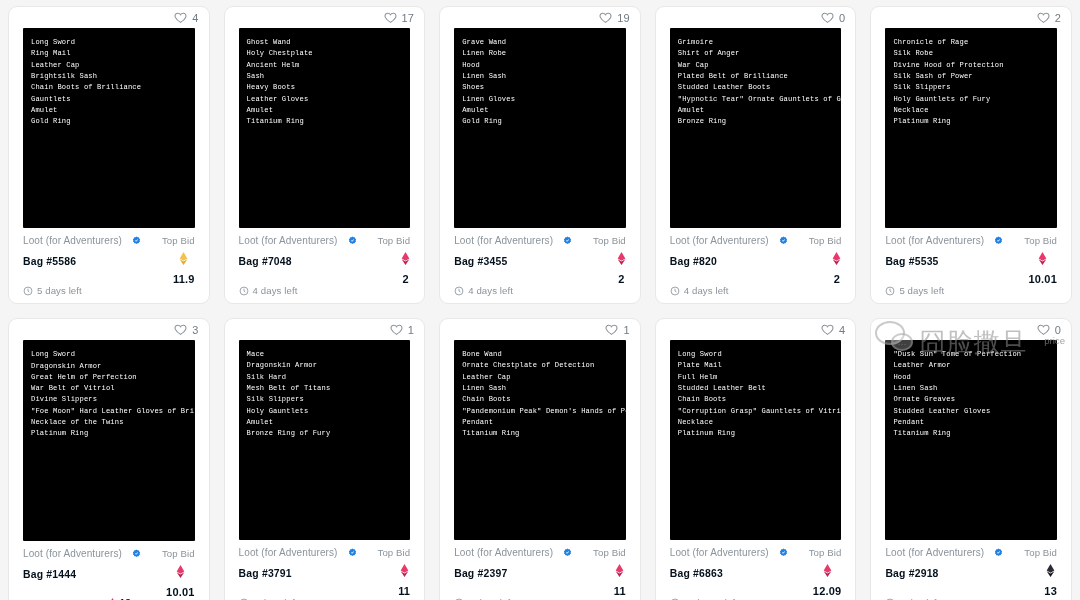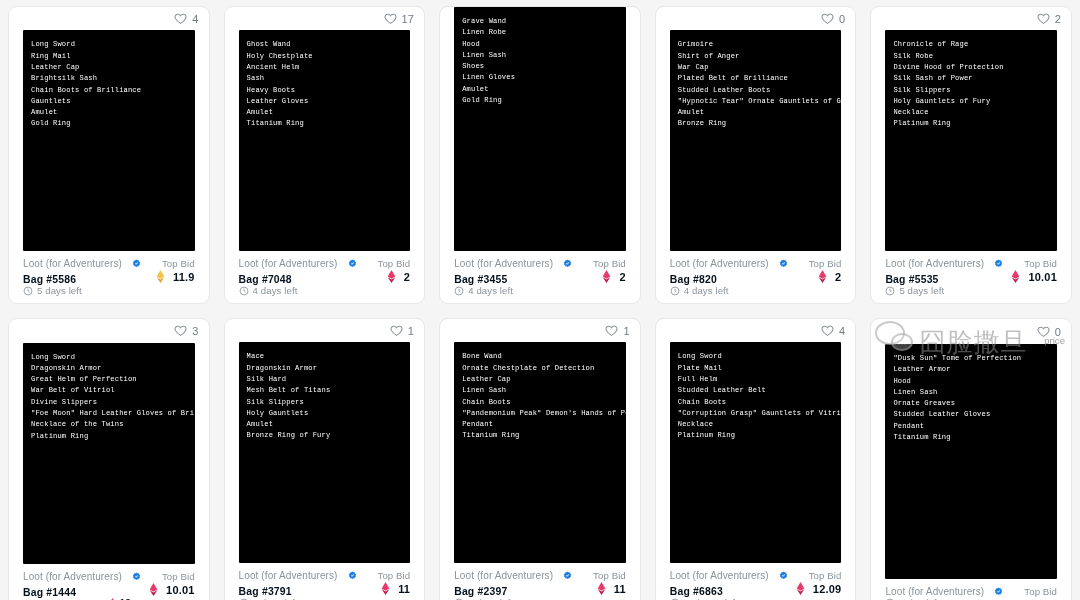--- a/index.html
+++ b/index.html
@@ -86,21 +86,22 @@
     font-size: 10.4px;
     color: #04111d;
     font-weight: bold;
     letter-spacing: .2px;
     margin-top: 2px;
   }
   .price {
     display: flex;
     align-items: center;
     gap: 8px;
-    margin-top: 1px;
+    margin-top: 6px;
+    flex-direction: column;
   }
   .price-val {
     font-size: 11px;
     color: #04111d;
     font-weight: bold;
     letter-spacing: .2px;
   }
   .eth-icon { width: 9px; height: 13px; display: block; }
   .time-row {
     margin-top: auto;
@@ -265,20 +266,28 @@
             <svg class="clock-icon" viewBox="0 0 24 24" fill="none" stroke="#8a939b" stroke-width="2">
               <circle cx="12" cy="12" r="9.5"></circle>
               <path d="M12 6.5V12l3.5 2.5"></path>
             </svg>
           </span>
           <span class="time-text">4 days left</span>
         </div>
       </div>
     </div>
     <div class="card">
+      <div class="card-top">
+        <span>
+          <svg class="heart-icon" viewBox="0 0 24 24" fill="none" stroke="#8a939b" stroke-width="2">
+            <path d="M12 21s-7.5-4.9-9.5-9.2C.8 8.3 2.6 4.6 6.3 4.1 8.6 3.8 10.9 5 12 6.9 13.1 5 15.4 3.8 17.7 4.1c3.7.5 5.5 4.2 3.8 7.7C19.5 16.1 12 21 12 21z"></path>
+          </svg>
+        </span>
+        <span class="heart-count">19</span>
+      </div>
       <div class="art">
         <div class="art-line">Grave Wand</div>
         <div class="art-line">Linen Robe</div>
         <div class="art-line">Hood</div>
         <div class="art-line">Linen Sash</div>
         <div class="art-line">Shoes</div>
         <div class="art-line">Linen Gloves</div>
         <div class="art-line">Amulet</div>
         <div class="art-line">Gold Ring</div>
       </div>
@@ -672,20 +681,32 @@
             <span>Loot (for Adventurers)</span>
             <span>
               <svg class="verified-icon" viewBox="0 0 24 24">
                 <path fill="#2081e2" d="M12 1.5l2.6 2.1 3.3-.3 1 3.2 2.8 1.8-1.3 3.1 1.3 3.1-2.8 1.8-1 3.2-3.3-.3L12 21.3l-2.6-2.1-3.3.3-1-3.2-2.8-1.8 1.3-3.1L2.3 8.3l2.8-1.8 1-3.2 3.3.3z"></path>
                 <path fill="#fff" d="M10.8 15.3l-3-3 1.2-1.2 1.8 1.8 4.2-4.2 1.2 1.2z"></path>
               </svg>
             </span>
           </span>
           <span class="topbid-label">Top Bid</span>
         </div>
+        <div class="foot-row">
+          <span class="bagname">Bag #2918</span>
+          <span class="price">
+            <span>
+              <svg class="eth-icon" viewBox="0 0 16 26">
+                <path fill="#2b2b35" d="M8 0 L15.6 13 L8 17.3 L0.4 13 Z"></path>
+                <path fill="#15151c" d="M8 18.8 L15.6 14.4 L8 26 L0.4 14.4 Z"></path>
+              </svg>
+            </span>
+            <span class="price-val">13</span>
+          </span>
+        </div>
         <div class="time-row">
           <span>
             <svg class="clock-icon" viewBox="0 0 24 24" fill="none" stroke="#8a939b" stroke-width="2">
               <circle cx="12" cy="12" r="9.5"></circle>
               <path d="M12 6.5V12l3.5 2.5"></path>
             </svg>
           </span>
           <span class="time-text">a day left</span>
         </div>
       </div>

